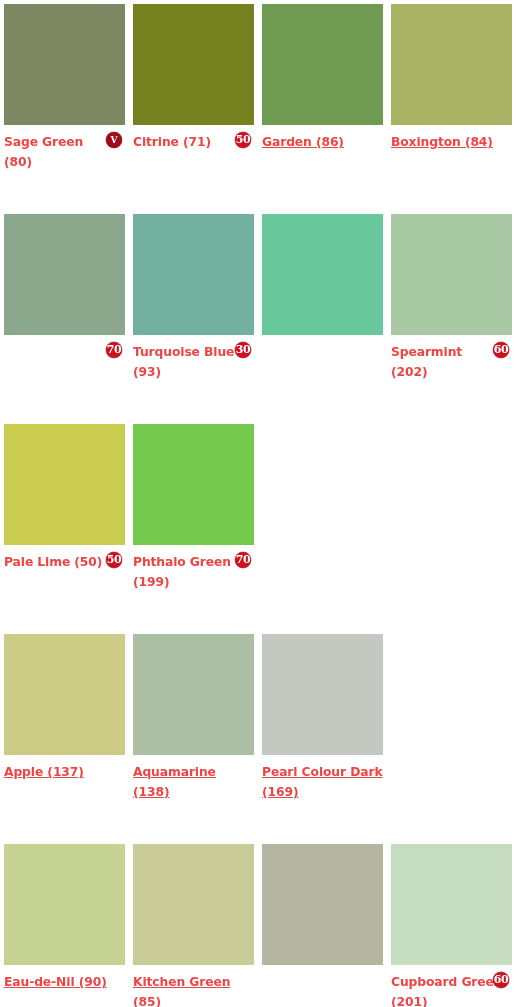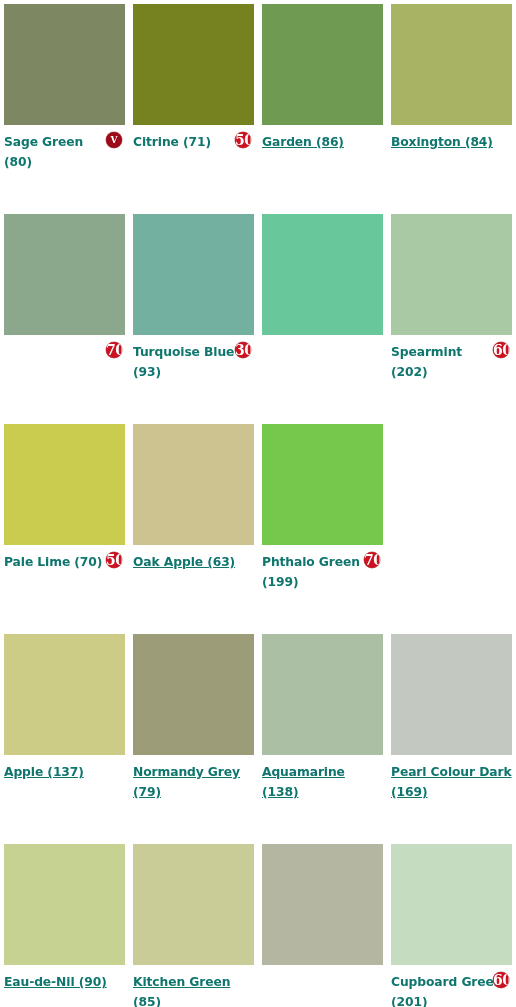--- a/index.html
+++ b/index.html
@@ -43,39 +43,39 @@
     margin-top: 6px;
     width: 121px;
     min-height: 34px;
     padding-right: 0px;
   }
   .swatch-label {
     display: inline;
     font-size: 12.3px;
     line-height: 16.5px;
     font-weight: bold;
-    color: #0f766e;
+    color: #ef4444;
     letter-spacing: -0.1px;
     font-family: "DejaVu Sans", "Liberation Sans", sans-serif;
     padding-right: 22px;
   }
   .swatch-label.no-badge {
     padding-right: 0;
     text-decoration: underline;
   }
   .badge {
     position: absolute;
     top: 1px;
     right: 3px;
     width: 16px;
     height: 16px;
     border-radius: 50%;
     background: #cc1220;
     color: #ffffff;
-    font-size: 14px;
+    font-size: 11px;
     font-weight: bold;
     line-height: 16px;
     text-align: center;
     font-family: "DejaVu Serif", "Liberation Serif", serif;
     box-shadow: 0 0 0 0.5px rgba(120,10,18,0.55);
     letter-spacing: -0.4px;
     overflow: hidden;
   }
   .badge.badge-letter {
     background: #9e0b18;
@@ -118,39 +118,31 @@
         <div class="swatch-chip" style="background-color: rgb(104, 199, 155);"></div>
       </div>
       <div class="swatch-cell">
         <div class="swatch-chip" style="background-color: rgb(168, 201, 163);"></div>
         <div class="swatch-caption"><span class="swatch-label">Spearmint (202)</span><span class="badge">60</span></div>
       </div>
     </div>
     <div class="palette-row">
       <div class="swatch-cell">
         <div class="swatch-chip" style="background-color: rgb(201, 204, 79);"></div>
-        <div class="swatch-caption"><span class="swatch-label">Pale Lime (70)</span><span class="badge">50</span></div>
-      </div>
-      <div class="swatch-cell">
-        <div class="swatch-chip" style="background-color: rgb(205, 195, 145);"></div>
-        <div class="swatch-caption"><span class="swatch-label no-badge">Oak Apple (63)</span></div>
+        <div class="swatch-caption"><span class="swatch-label">Pale Lime (50)</span><span class="badge">50</span></div>
       </div>
       <div class="swatch-cell">
         <div class="swatch-chip" style="background-color: rgb(116, 200, 76);"></div>
         <div class="swatch-caption"><span class="swatch-label">Phthalo Green (199)</span><span class="badge">70</span></div>
       </div>
     </div>
     <div class="palette-row">
       <div class="swatch-cell">
         <div class="swatch-chip" style="background-color: rgb(205, 204, 134);"></div>
         <div class="swatch-caption"><span class="swatch-label no-badge">Apple (137)</span></div>
-      </div>
-      <div class="swatch-cell">
-        <div class="swatch-chip" style="background-color: rgb(156, 157, 120);"></div>
-        <div class="swatch-caption"><span class="swatch-label no-badge">Normandy Grey (79)</span></div>
       </div>
       <div class="swatch-cell">
         <div class="swatch-chip" style="background-color: rgb(170, 191, 164);"></div>
         <div class="swatch-caption"><span class="swatch-label no-badge">Aquamarine (138)</span></div>
       </div>
       <div class="swatch-cell">
         <div class="swatch-chip" style="background-color: rgb(195, 201, 193);"></div>
         <div class="swatch-caption"><span class="swatch-label no-badge">Pearl Colour Dark (169)</span></div>
       </div>
     </div>

